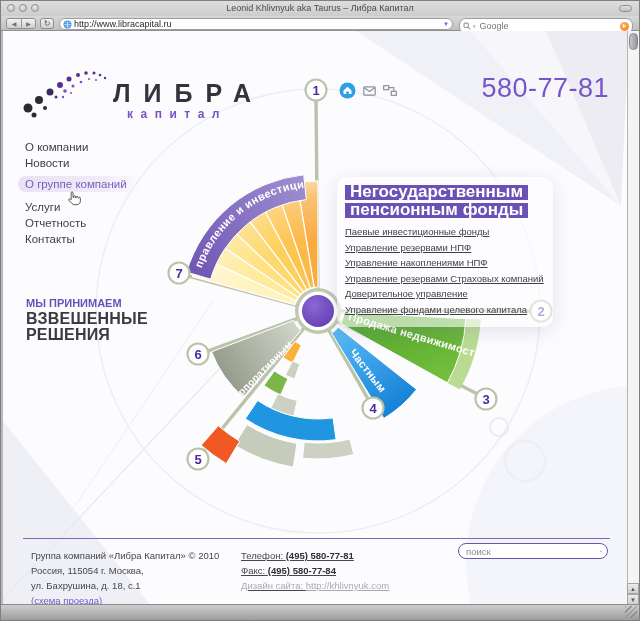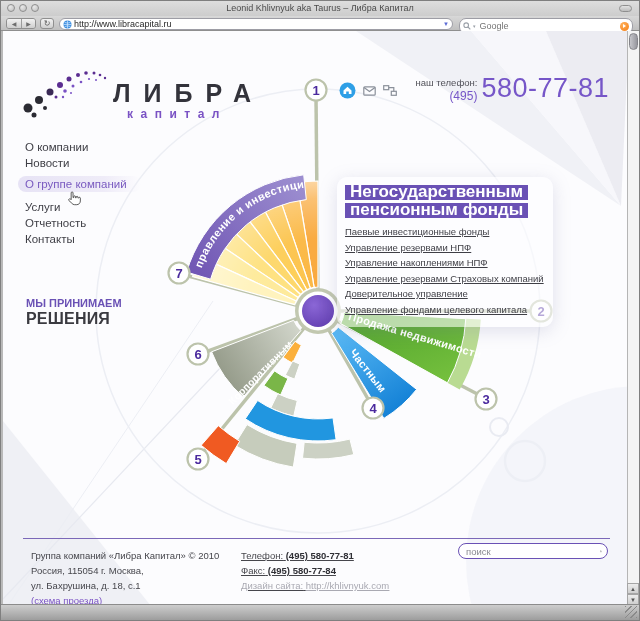--- a/index.html
+++ b/index.html
@@ -313,43 +313,40 @@
         <path d="M1 1.5 L6.5 5.5 L12 1.5" fill="none" stroke="#8a909a" stroke-width="1.2"></path>
       </svg>
       <svg width="14" height="11" viewBox="0 0 14 11">
         <rect x=".7" y=".7" width="5" height="4" fill="none" stroke="#8a909a" stroke-width="1.2"></rect>
         <rect x="8.3" y="6.3" width="5" height="4" fill="none" stroke="#8a909a" stroke-width="1.2"></rect>
         <path d="M5.7 2.7 H10.8 V6.3" fill="none" stroke="#8a909a" stroke-width="1.2"></path>
       </svg>
     </div>
 
     <div class="phone">
-      <div class="phone-left">
-        <div class="phone-label">наш телефон:</div>
-        <div class="phone-code">(495)</div>
-      </div>
       <div class="phone-number">580-77-81</div>
     </div>
 
     <ul class="nav">
       <li>О компании</li>
       <li>Новости</li>
       <li class="active">
         <span>О группе компаний</span>
         <svg class="hand" width="15" height="17" viewBox="0 0 16 17">
           <path d="M6.5 1.5c.6 0 1 .4 1 1v5h.8v-1c0-.5.4-.9.9-.9s.9.4.9.9v1.2h.8v-.7c0-.5.4-.9.9-.9s.9.4.9.9v1h.7c.1-.4.5-.8 1-.8s.9.4.9.9v3c0 2.3-1.6 4-3.9 4h-2.3c-1.2 0-2.3-.6-2.9-1.6L3 10.6c-.5-.8.1-1.8 1-1.8.4 0 .8.2 1.1.5l.4.5V2.5c0-.6.4-1 1-1z" fill="#fff" stroke="#3c3c3c" stroke-width=".9"></path>
         </svg>
       </li>
       <li class="group-gap">Услуги</li>
       <li>Отчетность</li>
       <li>Контакты</li>
     </ul>
 
     <div class="tagline">
       <div class="intro">МЫ ПРИНИМАЕМ</div>
+      <div class="big">ВЗВЕШЕННЫЕ</div>
       <div class="big">РЕШЕНИЯ</div>
     </div>
 
     <div class="panel">
       <div><span class="chip">Негосударственным</span></div>
       <div><span class="chip chip2">пенсионным фонды</span></div>
       <div class="panel-links">
         <a>Паевые инвестиционные фонды</a>
         <a>Управление резервами НПФ</a>
         <a>Управление накоплениями НПФ</a>

